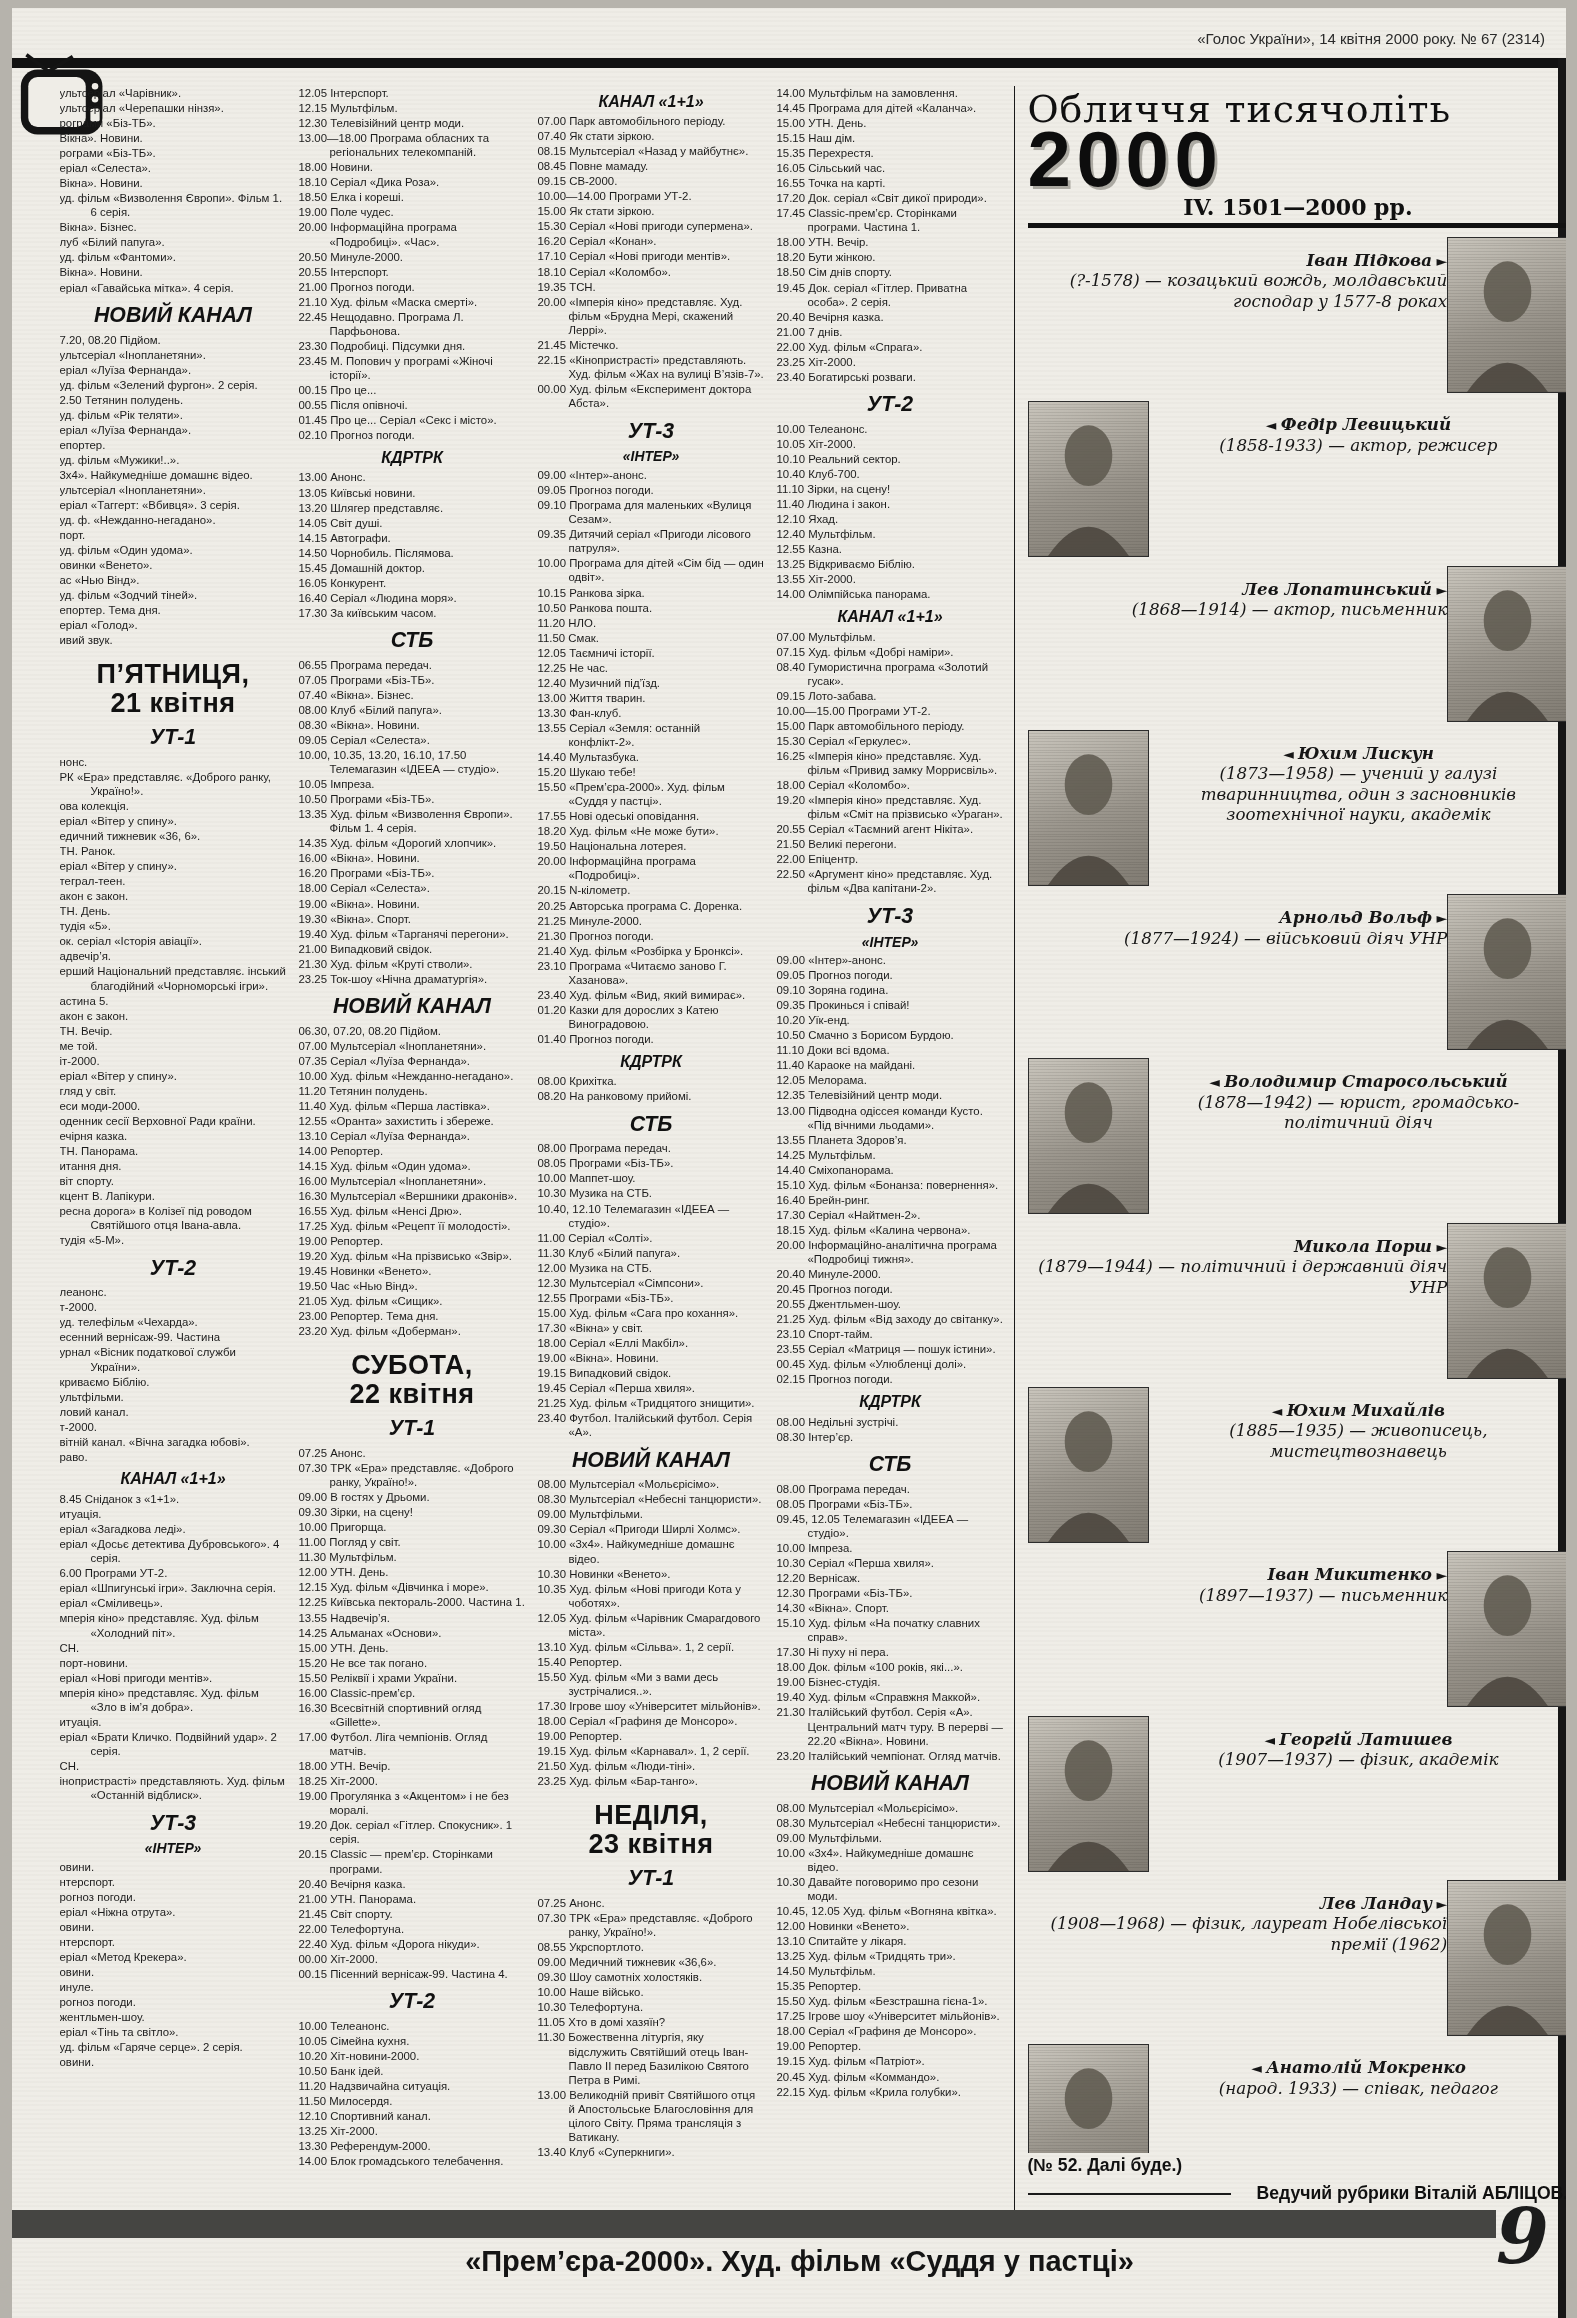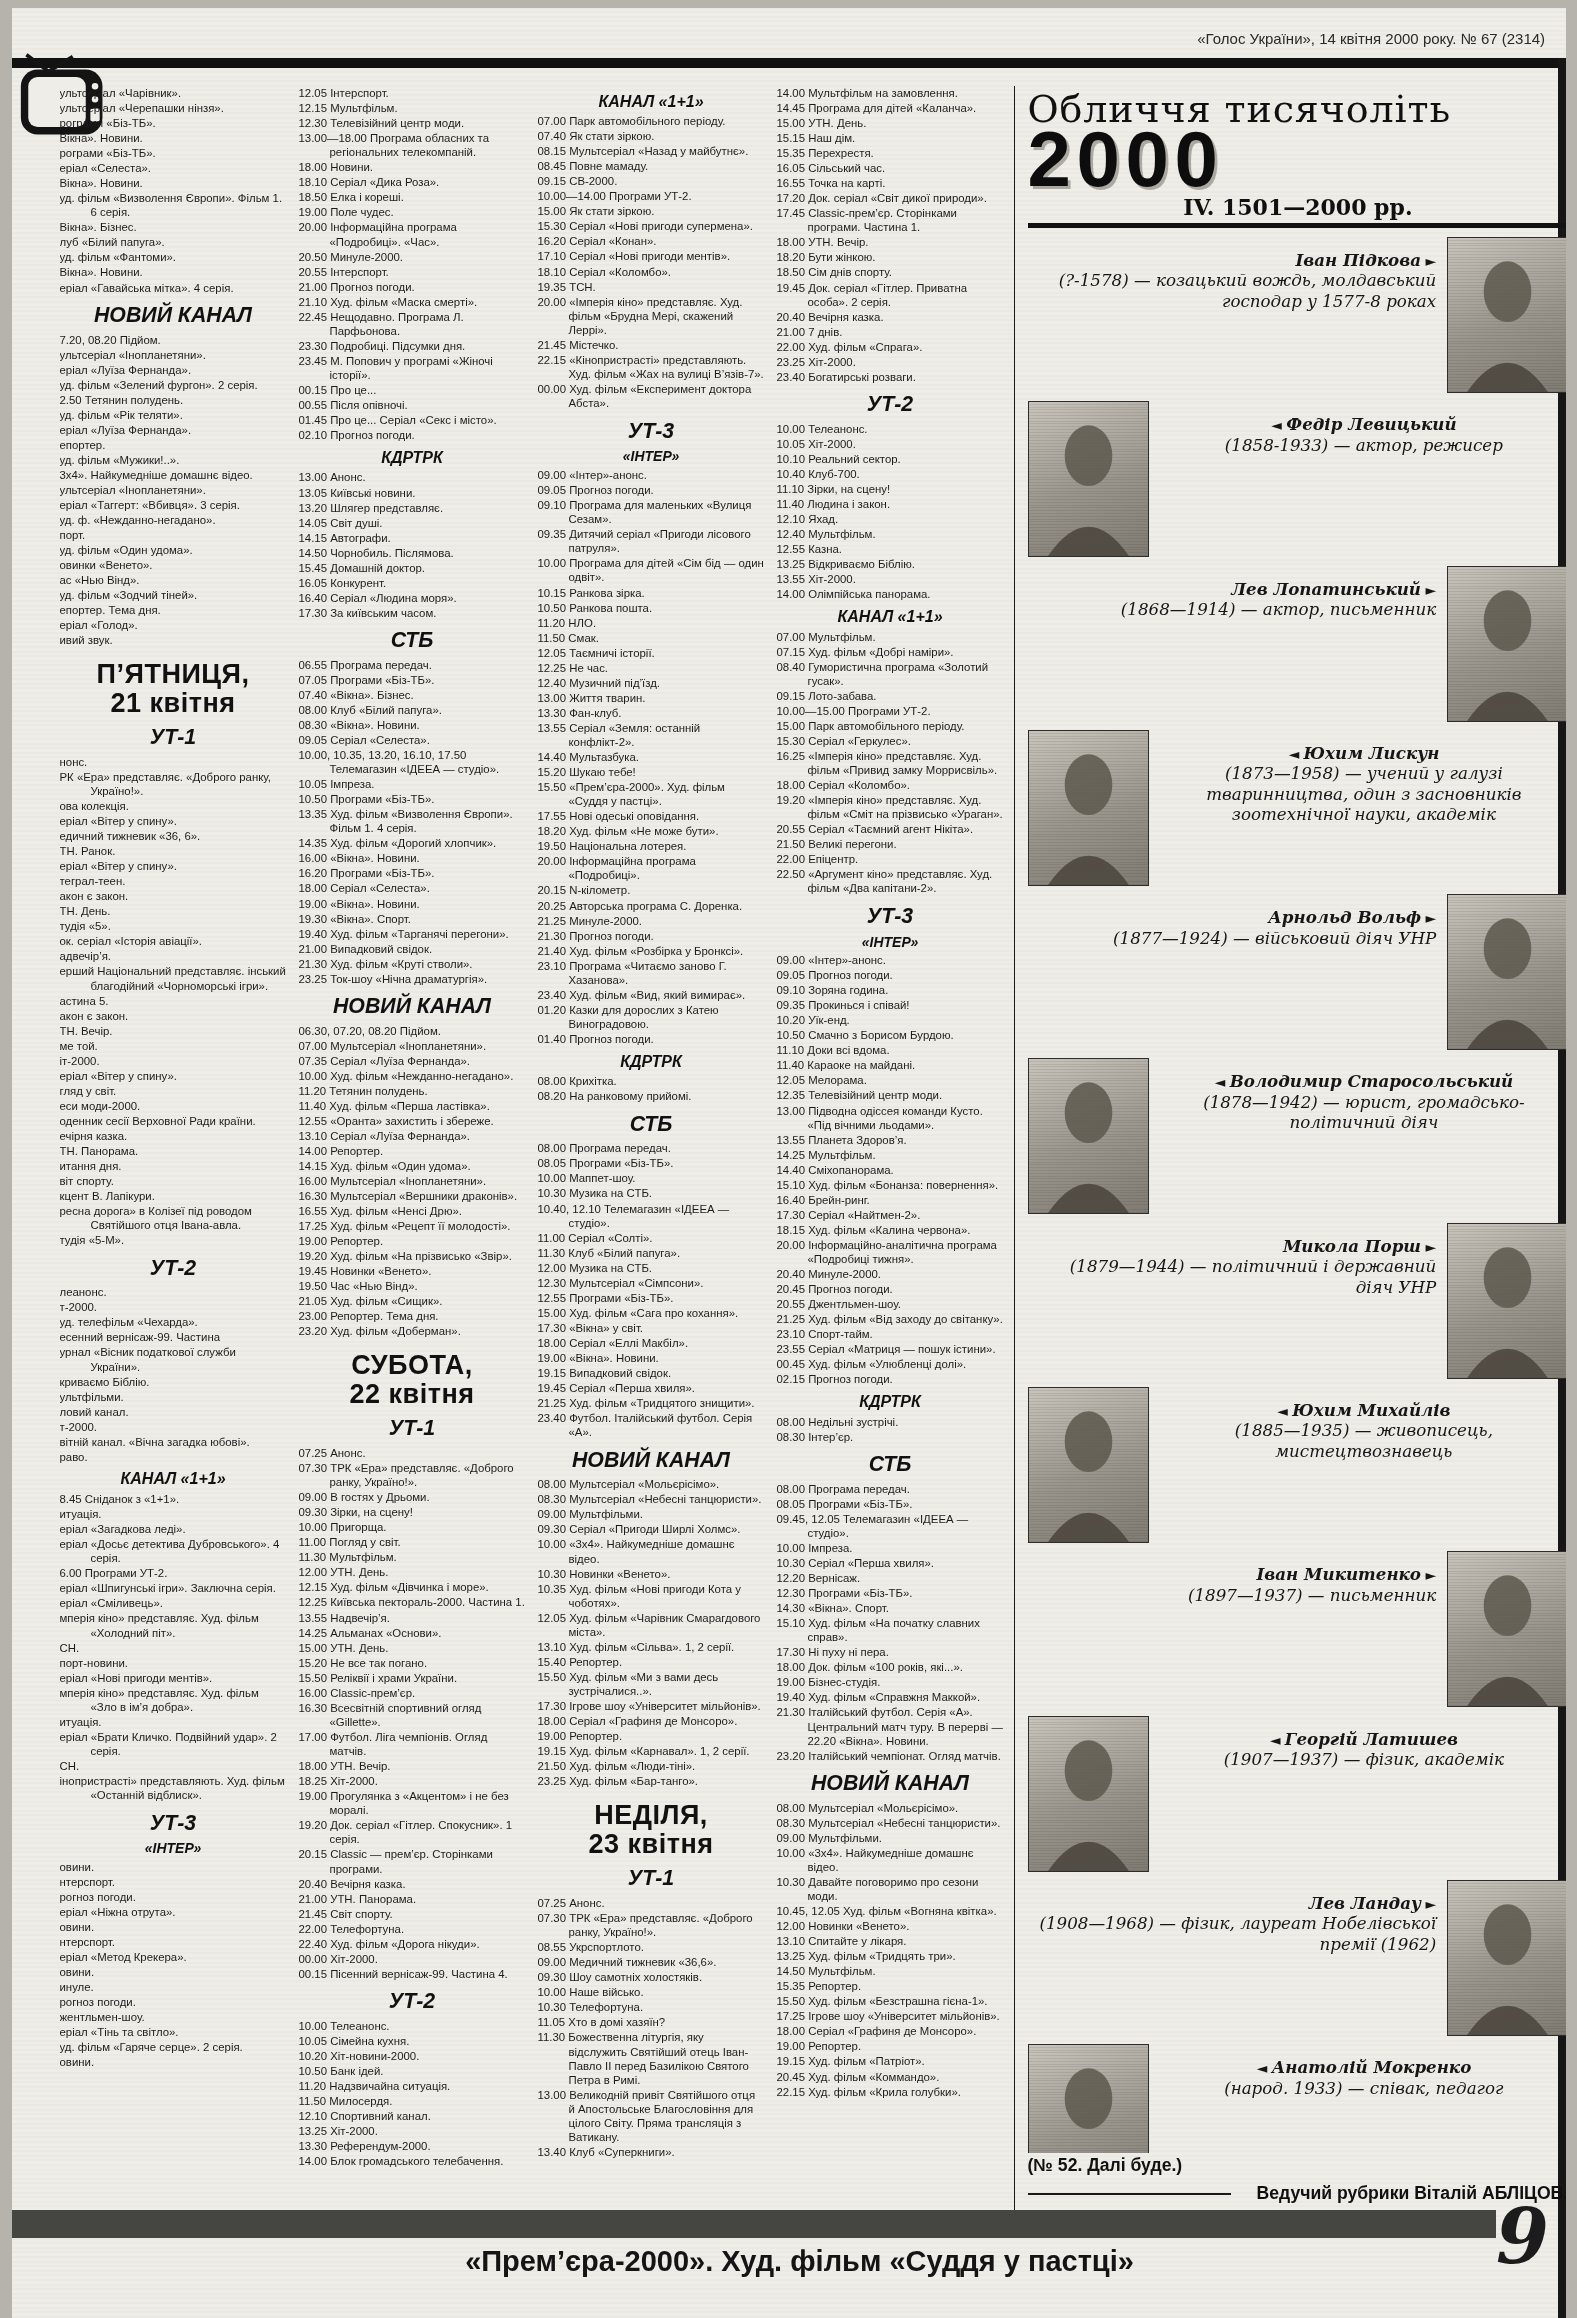--- a/index.html
+++ b/index.html
@@ -23,21 +23,21 @@
   .ch-head.sub{font-size:14px;margin:0.9px 0 3.7px;}
   
   .feature{position:absolute;left:1002px;top:78px;width:564px;height:2124px;
            border-left:1.9px solid #1a1a1a;padding:3.7px 9.3px 0 13px;box-sizing:border-box;
            display:flex;flex-direction:column;}
   .f-title{font-family:"DejaVu Serif", serif;font-weight:normal;font-size:38px;letter-spacing:0.9px;color:#101010;line-height:1.02;}
   .f-year{font-weight:bold;font-size:78px;line-height:.82;letter-spacing:5.6px;color:#0d0d0d;text-shadow:2.8px 2.8px 0 rgba(90,88,80,.45);}
   .f-sub{font-family:"DejaVu Serif", serif;font-weight:bold;font-size:22px;text-align:center;margin-top:1.9px;color:#101010;}
   .f-rule{height:4.6px;background:#121212;margin:2.8px 0 9.3px;}
   .f-entries{flex:1;overflow:hidden;}
-  .f-entry{display:flex;align-items:flex-start;margin-bottom:8.3px;gap:11px;}
+  .f-entry{display:flex;align-items:flex-start;margin-bottom:8.3px;gap:0;}
   .photo{width:121px;height:156px;flex:0 0 121px;border:0.9px solid #2c2c2c;box-sizing:border-box;
          background:linear-gradient(160deg,#c9c5bc,#9a958c 55%,#807b72);
          background-image:repeating-linear-gradient(0deg, rgba(35,33,29,.10) 0 0.9px, transparent 0.9px 2.8px),
                           linear-gradient(160deg,#c9c5bc,#9a958c 55%,#807b72);}
   .photo svg{display:block;width:100%;height:100%;}
   .cap{flex:1;font-family:"DejaVu Serif", serif;font-style:italic;font-size:16.7px;line-height:1.22;color:#161616;padding-top:13px;min-width:0;}
   .f-entry.pr .cap{text-align:right;}
   .f-entry.pl .cap{text-align:center;}
   .cap .nm{font-weight:bold;}
   .cap .arrow{font-style:normal;font-size:14px;}

